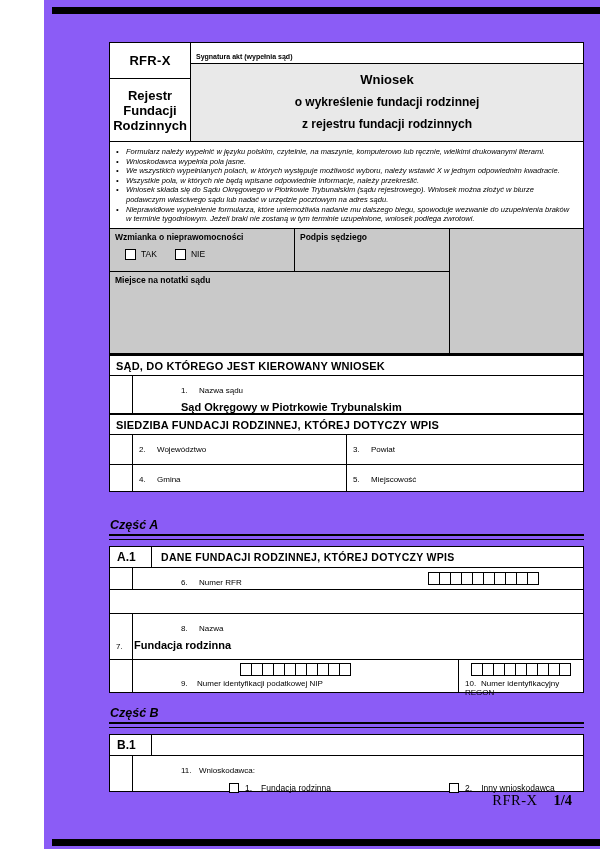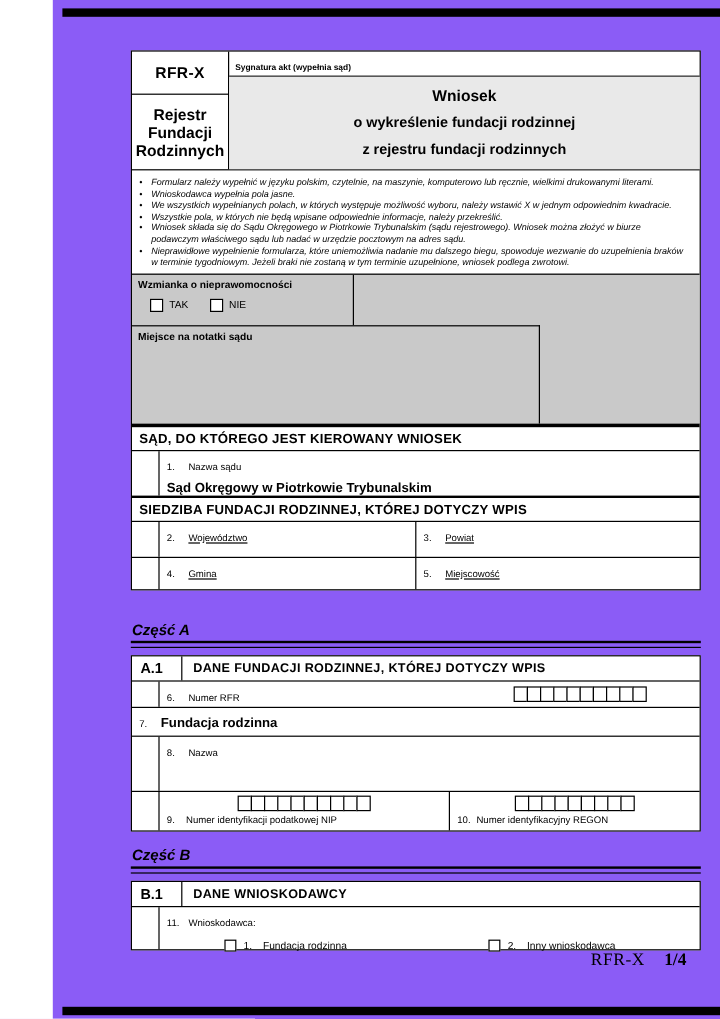--- a/index.html
+++ b/index.html
@@ -47,34 +47,34 @@
   .c-lbl { font-size:8.5px; font-weight:bold; }
   .cb-row { display:flex; align-items:center; margin-top:7px; padding-left:10px; }
   .cb { width:11px; height:11px; background:#fff; border:1px solid #000; display:inline-block; flex:none; }
   .cb-lbl { font-size:8.5px; margin:0 18px 0 5px; }
 
   
   .sec-hdr { font-weight:bold; font-size:11px; padding:4px 6px 3px; letter-spacing:0.2px; }
   .sec-hdr.thick { border-top:3.5px solid #000; }
   .sec-hdr.med { border-top:2px solid #000; }
 
-  .frow { display:flex; border-top:1px solid #000; }
+  .frow { display:flex; border-top:1px solid #000;gap:42px; }
   .strip { width:23px; flex:none; border-right:1px solid #000; }
   .fcontent { flex:1; padding:3px 6px 2px; position:relative; }
   .fno { font-size:8px; display:inline-block; min-width:18px; }
   .flbl { font-size:8px; }
   .fvalue { font-size:11px; font-weight:bold; margin-top:4px; }
   .finline { font-size:11px; font-weight:bold; }
   .h38 { height:38px; } .h22 { height:22px; } .h24 { height:24px;flex-direction:column; }
   .h46 { height:46px; } .h33 { height:33px; } .h34 { height:36px; }
 
   
   .seat { display:grid; grid-template-columns:236px 1fr; grid-template-rows:30px 26px; border-top:1px solid #000; }
   .seat-cell { display:flex; }
-  .seat-cell .fcontent { padding:3px 6px;text-decoration:underline; }
+  .seat-cell .fcontent { padding:3px 6px; }
   .seat-cell.topr { border-bottom:1px solid #000; }
   .seat-cell.rightc { border-left:1px solid #000; }
 
   
   .part-heading { font-size:12.5px; font-weight:bold; font-style:italic; margin:26px 0 2px 1px; }
   .part-heading.b { margin-top:13px; }
   .dbl-rule { border-top:2.5px solid #000; border-bottom:1px solid #000; height:6px; }
   .sec-box { margin-top:6px; }
 
   .sec-head { display:flex; height:20px; border-bottom:0; }
@@ -164,20 +164,23 @@
       <div class="court">
         <div class="c-inval">
           <div class="c-lbl">Wzmianka o nieprawomocności</div>
           <div class="cb-row">
             <span class="cb"></span>
             <span class="cb-lbl">TAK</span>
             <span class="cb"></span>
             <span class="cb-lbl">NIE</span>
           </div>
         </div>
+        <div class="c-judge">
+          <div class="c-lbl">Podpis sędziego</div>
+        </div>
         <div class="c-notes">
           <div class="c-lbl">Miejsce na notatki sądu</div>
         </div>
       </div>
 
       <div class="sec-hdr thick">SĄD, DO KTÓREGO JEST KIEROWANY WNIOSEK</div>
 
       <div class="frow h38">
         <div class="strip"></div>
         <div class="fcontent">
@@ -296,21 +299,20 @@
         </div>
       </div>
     </div>
 
     <div class="part-heading b">Część B</div>
     <div class="dbl-rule"></div>
 
     <div class="sec-box">
       <div class="sec-head">
         <div class="sec-no">B.1</div>
-        <div class="sec-title">DANE WNIOSKODAWCY</div>
       </div>
 
       <div class="frow h34">
         <div class="strip"></div>
         <div class="fcontent">
           <div>
             <span class="fno">11.</span><span class="flbl">Wnioskodawca:</span>
           </div>
           <div class="opts">
             <span class="opt">

